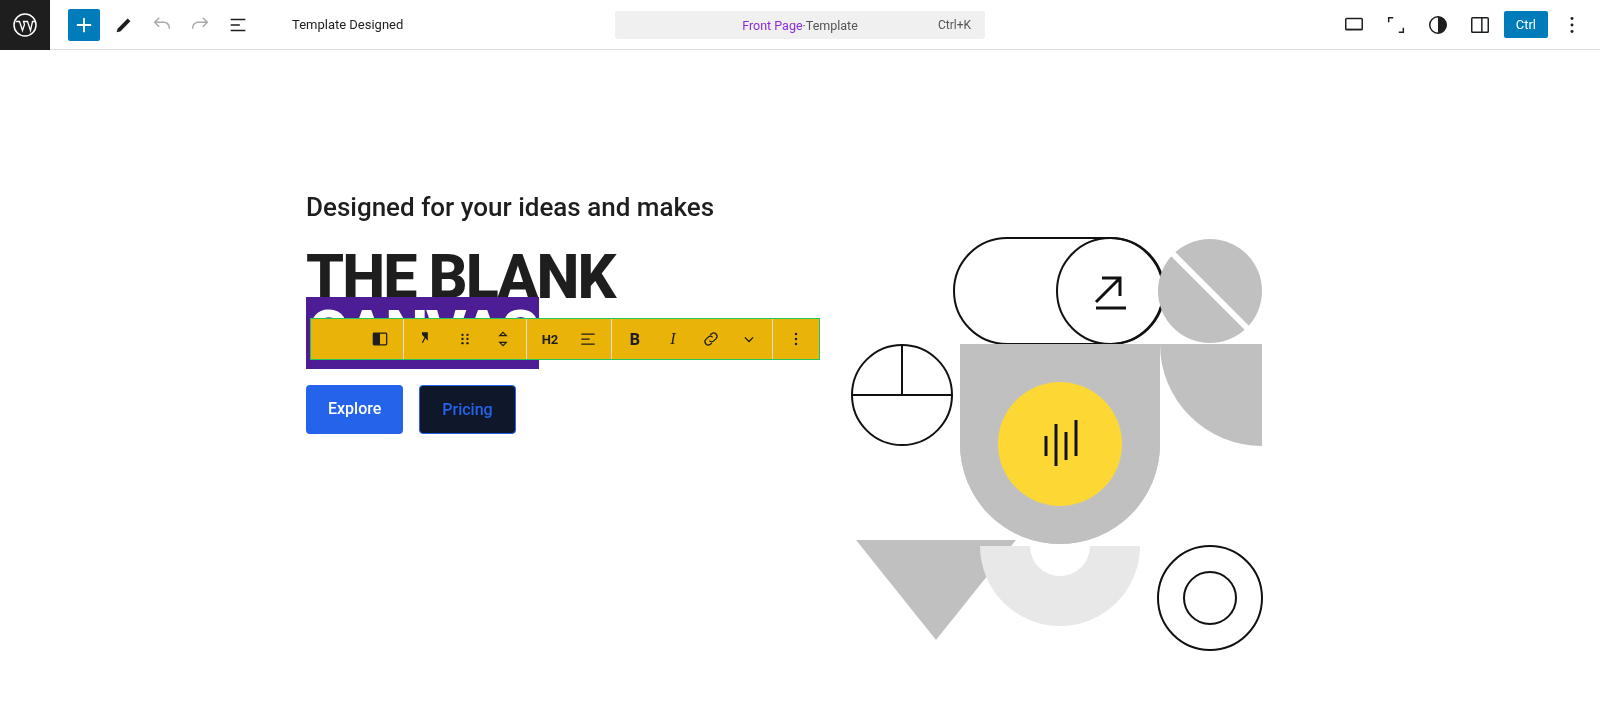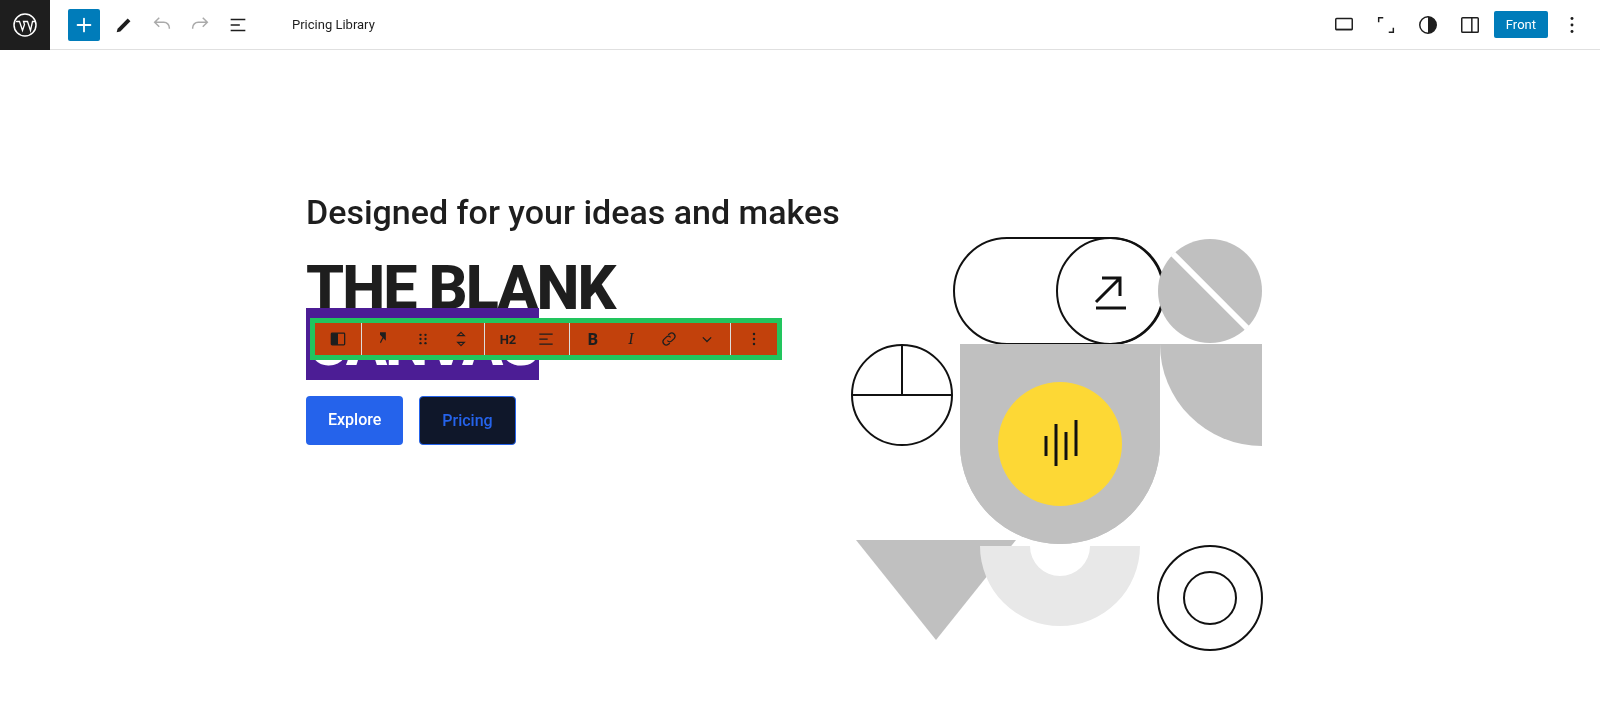--- a/index.html
+++ b/index.html
@@ -20,30 +20,30 @@
   .center-pill { position: absolute; left: 50%; transform: translateX(-50%); top: 11px; width: 370px; height: 28px; background: #f0f0f0; border-radius: 3px; display: flex; align-items: center; justify-content: center; font-size: 12.5px; color: #555; }
   .center-pill .fp { color: #8a2be2; }
   .shortcut { position: absolute; right: 14px; font-size: 12px; color: #555; }
 
   .right-tools { margin-left: auto; display: flex; align-items: center; gap: 6px; padding-right: 10px; }
   .save-btn { background: #007cba; color: #fff; padding: 6px 12px; border-radius: 2px; font-size: 13px; cursor: pointer; }
 
   
   .canvas { position: relative; padding: 140px 0 0 0; }
   .content { margin-left: 306px; width: 760px; }
-  .subhead { font-size: 34px; color: #1e1e1e; font-weight: 500; line-height: 1.35; }
+  .subhead { font-size: 26px; color: #1e1e1e; font-weight: 500; line-height: 1.35; }
   .h2 { font-size: 61px; font-weight: 800; letter-spacing: -2px; line-height: 0.92; margin-top: 24px; color: #1e1e1e; }
   .h2 .sel { background: #4c1d95; color: #fff; padding: 0 2px; }
   .btns { display: flex; gap: 16px; margin-top: 24px; }
   .btn { padding: 14px 22px; font-size: 16px; font-weight: 500; border-radius: 4px; cursor: pointer; }
   .btn.primary { background: #2563eb; color: #fff; }
   .btn.secondary { border: 1.5px solid #2563eb; color: #2563eb; background: #0f172a; }
 
   
-  .block-toolbar { position: absolute; left: 310px; top: 268px; display: flex; height: 42px; background: #c2410c; border: 5px solid #22c55e; }
+  .block-toolbar { position: absolute; left: 310px; top: 268px; display: flex; height: 42px; background: #eab308; border: 1px solid #22c55e; padding-left: 46px; }
   .bt-seg { display: flex; align-items: center; border-right: 1px solid #ddd; padding: 0 4px; }
   .bt-seg:last-child { border-right: none; }
   .bt-btn { width: 38px; height: 40px; display: flex; align-items: center; justify-content: center; cursor: pointer; color: #1e1e1e; font-size: 13px; }
   .bt-btn svg { width: 20px; height: 20px; }
   .bt-h2 { font-weight: 700; font-size: 13px; }
 
   
   .graphic { position: absolute; left: 850px; top: 180px; width: 430px; height: 440px; }
 </style>
 </head>
@@ -76,22 +76,28 @@
       <svg viewBox="0 0 24 24">
           <path d="M15 14l5-5-5-5M20 9H10a6 6 0 00-6 6v1" fill="none" stroke="currentColor" stroke-width="1.6"></path>
         </svg>
     </div>
     <div class="tool-btn">
       <svg viewBox="0 0 24 24">
           <path d="M4 6h16M4 12h10M4 18h16" stroke="#1e1e1e" stroke-width="1.6"></path>
         </svg>
     </div>
   </div>
-  <div class="template-lib">Pricing Library</div>
-
+  <div class="template-lib">Template Designed</div>
+
+  <div class="center-pill">
+    <span class="fp">Front Page</span>
+    <span> · </span>
+    <span>Template</span>
+    <span class="shortcut">Ctrl+K</span>
+  </div>
 
   <div class="right-tools">
     <div class="tool-btn">
       <svg viewBox="0 0 24 24">
           <rect x="3" y="5" width="18" height="12" rx="1" fill="none" stroke="#1e1e1e" stroke-width="1.6"></rect>
           <path d="M3 17h18" stroke="#1e1e1e" stroke-width="1.6"></path>
         </svg>
     </div>
     <div class="tool-btn">
       <svg viewBox="0 0 24 24">
@@ -103,21 +109,21 @@
           <circle cx="12" cy="12" r="9" fill="none" stroke="#1e1e1e" stroke-width="1.6"></circle>
           <path d="M12 3a9 9 0 010 18z" fill="#1e1e1e"></path>
         </svg>
     </div>
     <div class="tool-btn">
       <svg viewBox="0 0 24 24">
           <rect x="3" y="4" width="18" height="16" rx="1" fill="none" stroke="#1e1e1e" stroke-width="1.6"></rect>
           <path d="M14 4v16" stroke="#1e1e1e" stroke-width="1.6"></path>
         </svg>
     </div>
-    <div class="save-btn">Front</div>
+    <div class="save-btn">Ctrl</div>
     <div class="tool-btn">
       <svg viewBox="0 0 24 24">
           <circle cx="12" cy="5" r="1.6" fill="#1e1e1e"></circle>
           <circle cx="12" cy="12" r="1.6" fill="#1e1e1e"></circle>
           <circle cx="12" cy="19" r="1.6" fill="#1e1e1e"></circle>
         </svg>
     </div>
   </div>
 </div>
 

